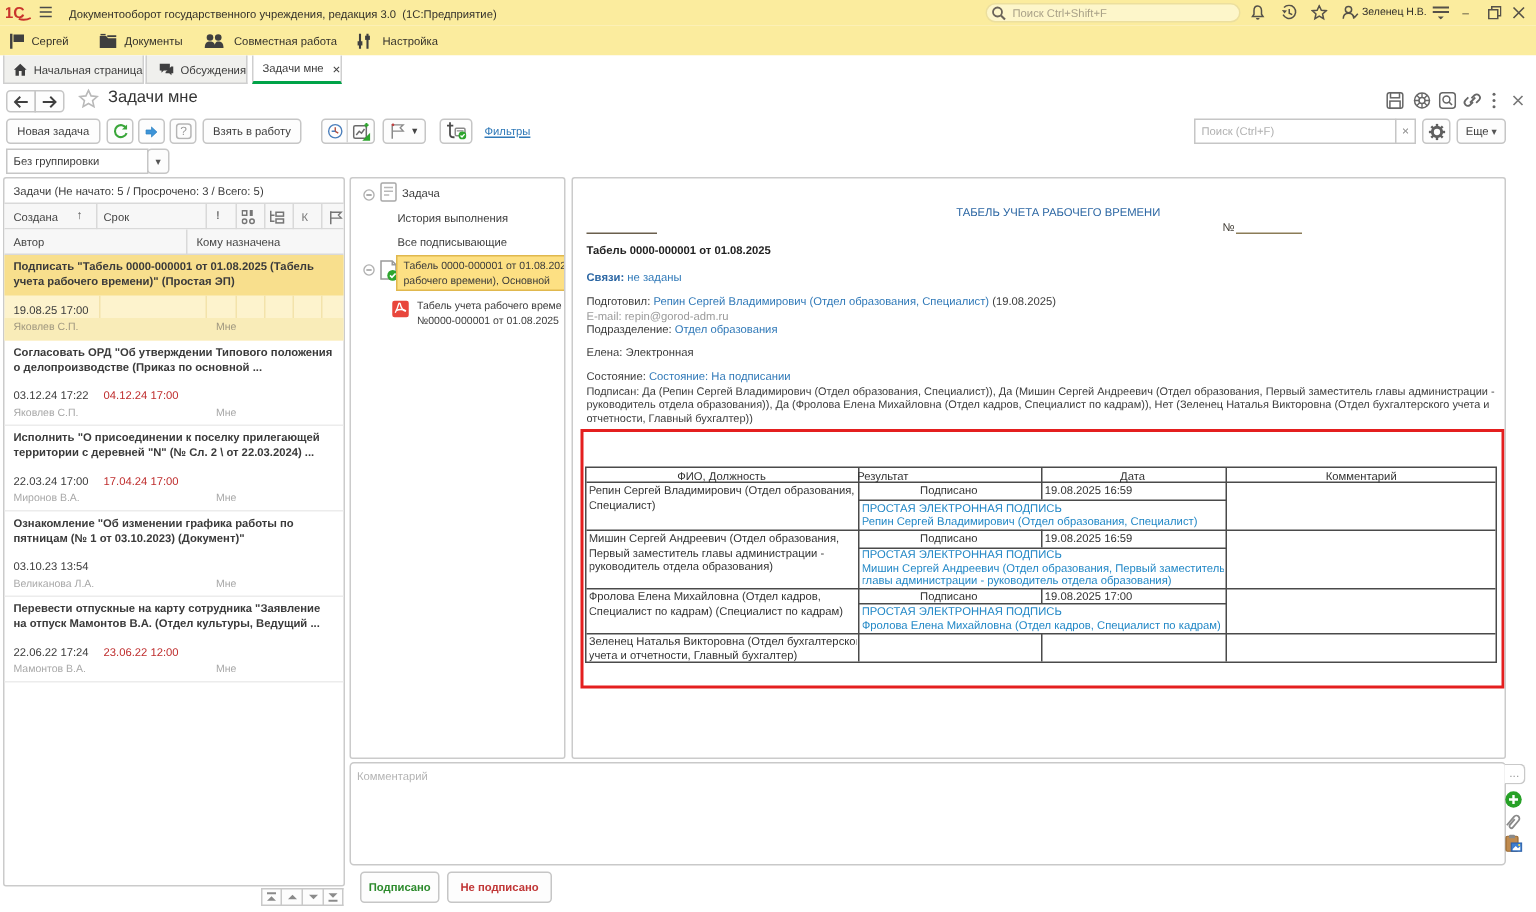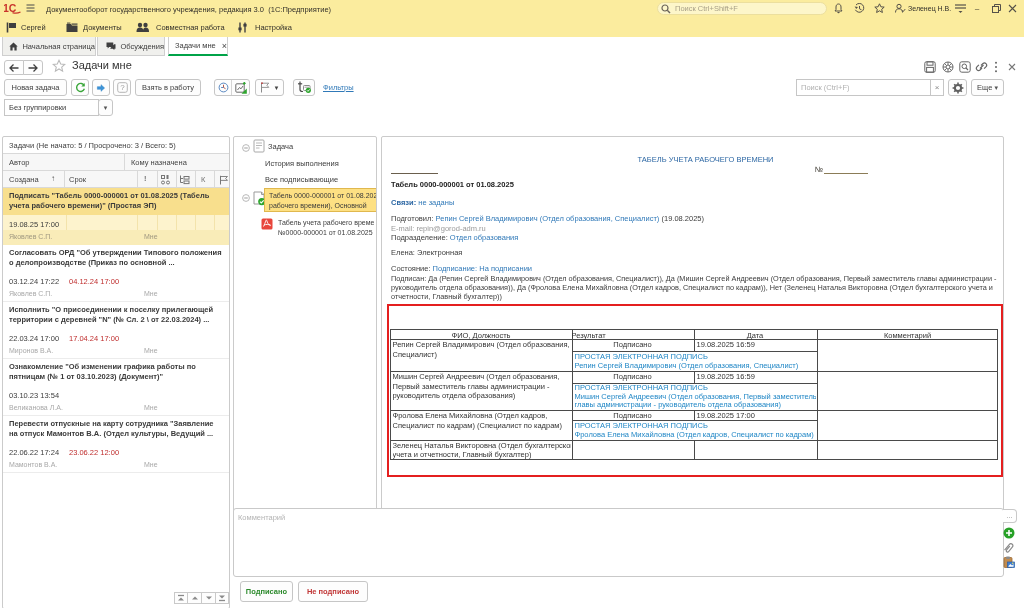--- a/index.html
+++ b/index.html
@@ -3,21 +3,21 @@
 <style>
 * { margin:0; padding:0; box-sizing:border-box; }
 html,body { width:1024px; height:608px; overflow:hidden; }
 body { font-family:"Liberation Sans", sans-serif; font-size:7.5px; color:#3c3c3c; background:#fff; position:relative; }
 .abs { position:absolute; }
 #titlebar { left:0; top:0; width:1024px; height:17px; background:#fbec9e; }
 #menubar { left:0; top:17px; width:1024px; height:20px; background:#fbec9e; }
 .tab { position:absolute; top:0; height:19px; background:#f0f0ed; border:1px solid #cfcfcf; border-top:none; display:flex; align-items:center; font-size:7.5px; color:#3c3c3c; white-space:nowrap;justify-content:flex-end; }
 .tab.active { background:#fff; border-bottom:2px solid #00a348; }
 .btn { position:absolute; background:#fdfdfd; border:1px solid #c6c6c6; border-radius:3px; display:flex; align-items:center; justify-content:center; font-size:7.5px; color:#3c3c3c; white-space:nowrap; }
-.panel { position:absolute; background:#fff; border:1px solid #cbcbcb; border-radius:2px;margin-top:18px; }
+.panel { position:absolute; background:#fff; border:1px solid #cbcbcb; border-radius:2px; }
 .mi { position:absolute; top:17px; height:20px; display:flex; align-items:center; font-size:7.5px; color:#33302a; white-space:nowrap; }
 </style></head>
 <body>
 
 <div class="abs" id="titlebar"></div>
 <div class="abs" id="menubar"></div>
 <div class="abs" style="left:4px;top:3px;">
 <svg width="17" height="11" viewBox="0 0 17 11">
 <text x="-1" y="9" font-size="10.5" font-weight="bold" fill="#c9342c" font-family="Liberation Sans">1С</text>
 <path d="M8.5 9.6 q4 1.4 8 -0.6" stroke="#c9342c" stroke-width="1.3" fill="none"></path>
@@ -231,26 +231,20 @@
 <div class="abs" style="left:4px;top:99px;width:95px;height:17px;border:1px solid #c6c6c6;display:flex;align-items:center;padding-left:4px;font-size:7.5px;background:#fff;">Без группировки</div>
 <div class="btn" style="left:98px;top:99px;width:15px;height:17px;">
     <span style="font-size:7px;color:#555;">▾</span>
   </div>
 
 <div class="panel" id="leftpanel" style="left:2px;top:118px;width:228px;height:473px;">
 
   <div style="height:17px;border-bottom:1px solid #d9d9d9;display:flex;align-items:center;padding-left:6px;font-size:7.5px;color:#3c3c3c;">Задачи (Не начато: 5 / Просрочено: 3 / Всего: 5)</div>
 
   <div style="height:17px;border-bottom:1px solid #d9d9d9;background:#f7f7f7;position:relative;font-size:7.5px;color:#444;">
-    <span style="position:absolute;left:6px;top:4px;">Автор</span>
-    <div style="position:absolute;left:121px;top:0;width:1px;height:17px;background:#d9d9d9;"></div>
-    <span style="position:absolute;left:128px;top:4px;">Кому назначена</span>
-  </div>
-
-  <div style="height:17px;border-bottom:1px solid #d9d9d9;background:#f7f7f7;position:relative;font-size:7.5px;color:#444;">
     <span style="position:absolute;left:6px;top:4px;">Создана</span>
     <span style="position:absolute;left:48px;top:3px;font-size:8px;color:#555;">↑</span>
     <span style="position:absolute;left:66px;top:4px;">Срок</span>
     <div style="position:absolute;left:61px;top:0;width:1px;height:17px;background:#d9d9d9;"></div>
     <div style="position:absolute;left:134px;top:0;width:1px;height:17px;background:#d9d9d9;"></div>
     <div style="position:absolute;left:154px;top:0;width:1px;height:17px;background:#d9d9d9;"></div>
     <div style="position:absolute;left:173px;top:0;width:1px;height:17px;background:#d9d9d9;"></div>
     <div style="position:absolute;left:192px;top:0;width:1px;height:17px;background:#d9d9d9;"></div>
     <div style="position:absolute;left:211px;top:0;width:1px;height:17px;background:#d9d9d9;"></div>
     <span style="position:absolute;left:141px;top:3px;color:#767676;font-weight:bold;">!</span>
@@ -266,20 +260,26 @@
         <rect x="5" y="1.5" width="5" height="2.6" fill="none" stroke="#767676"></rect>
         <rect x="5" y="6" width="5" height="2.6" fill="none" stroke="#767676"></rect>
       </svg>
     <span style="position:absolute;left:198px;top:4px;color:#767676;">К</span>
     <svg style="position:absolute;left:216px;top:4px;" width="10" height="10" viewBox="0 0 10 10">
         <path d="M1.5 9.5 L1.5 0.8" stroke="#767676" stroke-width="1"></path>
         <path d="M1.5 1.5 L8.5 1.5 L6.6 3.4 L8.5 5.4 L1.5 5.4" fill="none" stroke="#767676" stroke-width="0.9"></path>
       </svg>
   </div>
 
+  <div style="height:17px;border-bottom:1px solid #d9d9d9;background:#f7f7f7;position:relative;font-size:7.5px;color:#444;">
+    <span style="position:absolute;left:6px;top:4px;">Автор</span>
+    <div style="position:absolute;left:121px;top:0;width:1px;height:17px;background:#d9d9d9;"></div>
+    <span style="position:absolute;left:128px;top:4px;">Кому назначена</span>
+  </div>
+
   <div style="position:relative;height:57px;background:#fdf3cd;">
     <div style="position:absolute;left:0;top:0;width:100%;height:27px;background:#f8df8d;padding:3px 6px 0 6px;font-weight:bold;font-size:7.5px;line-height:9.5px;color:#3a3a3a;white-space:nowrap;overflow:hidden;">Подписать "Табель 0000-000001 от 01.08.2025 (Табель<br>учета рабочего времени)" (Простая ЭП)</div>
     <div style="position:absolute;left:6px;top:32px;font-size:7.5px;color:#3c3c3c;">19.08.25 17:00</div>
     <div style="position:absolute;left:63px;top:27px;width:1px;height:15px;background:#f3e3ab;"></div>
     <div style="position:absolute;left:134px;top:27px;width:1px;height:15px;background:#f3e3ab;"></div>
     <div style="position:absolute;left:154px;top:27px;width:1px;height:15px;background:#f3e3ab;"></div>
     <div style="position:absolute;left:173px;top:27px;width:1px;height:15px;background:#f3e3ab;"></div>
     <div style="position:absolute;left:192px;top:27px;width:1px;height:15px;background:#f3e3ab;"></div>
     <div style="position:absolute;left:211px;top:27px;width:1px;height:15px;background:#f3e3ab;"></div>
     <div style="position:absolute;left:0;top:42px;width:100%;height:15px;background:#f9ecb8;"></div>
@@ -356,21 +356,21 @@
 <div class="panel" id="docpanel" style="left:381px;top:118px;width:623px;height:388px;overflow:hidden;font-size:7.5px;">
   <div style="position:absolute;left:12px;top:18px;width:623px;text-align:center;color:#2b66a3;">ТАБЕЛЬ УЧЕТА РАБОЧЕГО ВРЕМЕНИ</div>
   <div style="position:absolute;left:433px;top:28px;color:#3f3b33;">№<span style="display:inline-block;width:44px;height:1px;background:#8b7c57;vertical-align:-2px;margin-left:1px;"></span></div>
   <div style="position:absolute;left:9px;top:36px;width:47px;height:1px;background:#6a5f4d;"></div>
   <div style="position:absolute;left:9px;top:43px;font-weight:bold;color:#222;">Табель 0000-000001 от 01.08.2025</div>
   <div style="position:absolute;left:9px;top:61px;"><span style="font-weight:bold;color:#2b66a3;">Связи:</span> <span style="color:#3079b8;">не заданы</span></div>
   <div style="position:absolute;left:9px;top:77px;color:#3c3c3c;">Подготовил: <span style="color:#3079b8;">Репин Сергей Владимирович (Отдел образования, Специалист)</span> (19.08.2025)</div>
   <div style="position:absolute;left:9px;top:87px;color:#9a9a9a;">E-mail: repin@gorod-adm.ru</div>
   <div style="position:absolute;left:9px;top:96px;color:#3c3c3c;">Подразделение: <span style="color:#3079b8;">Отдел образования</span></div>
   <div style="position:absolute;left:9px;top:111px;color:#3c3c3c;">Елена: Электронная</div>
-  <div style="position:absolute;left:9px;top:127px;color:#3c3c3c;">Состояние: <span style="color:#3079b8;">Подписание: На подписании</span></div>
+  <div style="position:absolute;left:9px;top:127px;color:#3c3c3c;">Состояние: <span style="color:#3079b8;">Состояние: На подписании</span></div>
   <div style="position:absolute;left:9px;top:137px;width:620px;color:#3c3c3c;line-height:9px;white-space:nowrap;overflow:hidden;font-size:7.3px;">Подписан: Да (Репин Сергей Владимирович (Отдел образования, Специалист)), Да (Мишин Сергей Андреевич (Отдел образования, Первый заместитель главы администрации -<br>руководитель отдела образования)), Да (Фролова Елена Михайловна (Отдел кадров, Специалист по кадрам)), Нет (Зеленец Наталья Викторовна (Отдел бухгалтерского учета и<br>отчетности, Главный бухгалтер))</div>
 
   <div style="position:absolute;left:5px;top:167px;width:616px;height:173px;border:2.5px solid #e41f1f;"></div>
 
   <div id="stable" style="position:absolute;left:7.5px;top:192px;width:608px;height:130.5px;border:1px solid #4a4a4a;font-size:7.5px;color:#333;">
 
     <div style="position:absolute;left:181px;top:0;width:1px;height:100%;background:#4a4a4a;"></div>
     <div style="position:absolute;left:303px;top:0;width:1px;height:20.5px;background:#4a4a4a;"></div>
     <div style="position:absolute;left:303px;top:40.5px;width:1px;height:12px;background:#4a4a4a;"></div>
     <div style="position:absolute;left:303px;top:79.5px;width:1px;height:10px;background:#4a4a4a;"></div>

